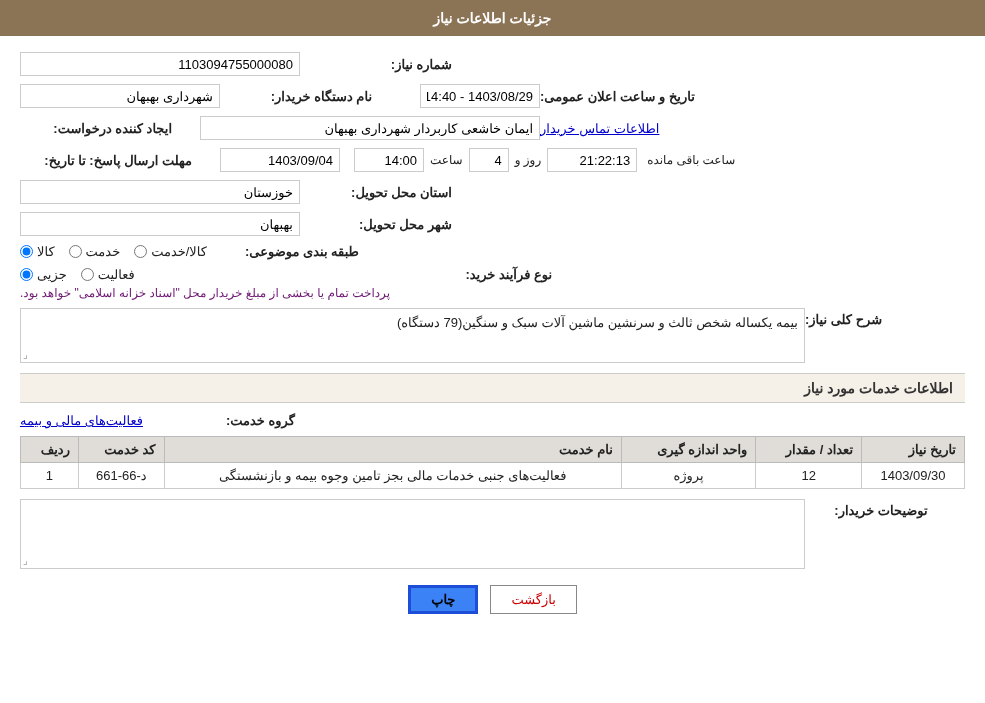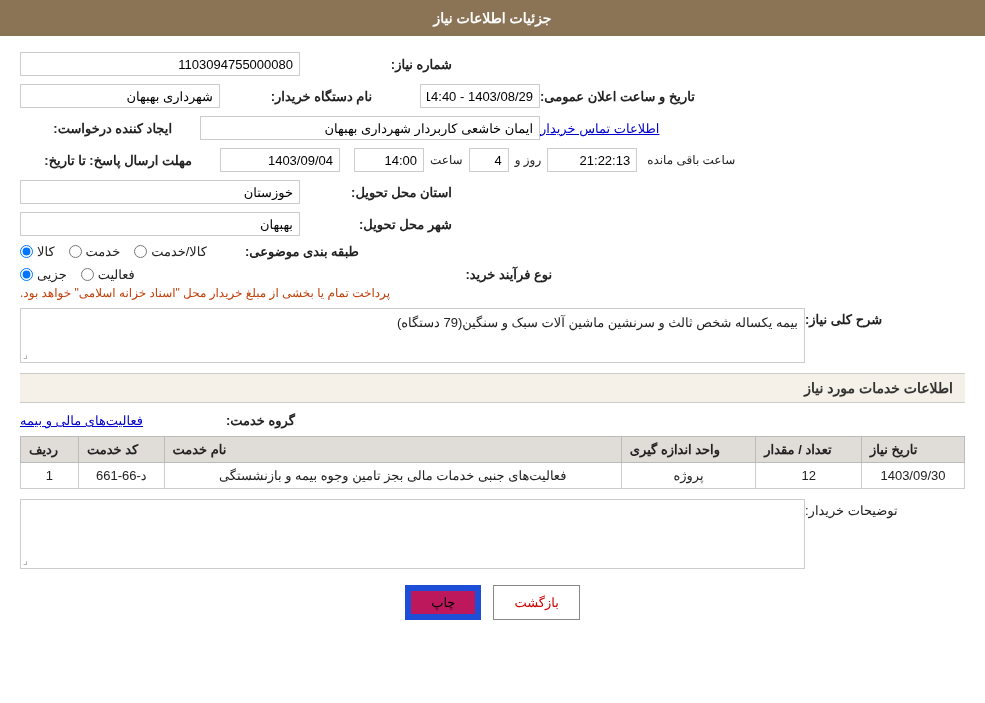--- a/index.html
+++ b/index.html
@@ -140,21 +140,21 @@
     .services-table {
       width: 100%;
       border-collapse: collapse;
       font-size: 13px;
       direction: rtl;
     }
     .services-table th {
       background: #e0ddd8;
       border: 1px solid #bbb;
       padding: 5px 8px;
-      text-align: left;
+      text-align: right;
       font-weight: bold;
     }
     .services-table td {
       border: 1px solid #ccc;
       padding: 5px 8px;
       text-align: center;
     }
     .services-table tr:nth-child(even) td {
       background: #f9f9f9;
     }
@@ -168,23 +168,23 @@
       color: #0000cc;
       text-decoration: underline;
       cursor: pointer;
     }
     .buyer-comments {
       display: flex;
       align-items: flex-start;
       margin-top: 10px;
     }
     .buyer-label {
-      font-weight: normal;
+      font-weight: bold;
       min-width: 160px;
-      text-align: left;
+      text-align: center;
       padding-right: 8px;
       padding-top: 4px;
     }
     .buyer-textarea {
       flex: 1;
       border: 1px solid #ccc;
       min-height: 70px;
       background: #fff;
       position: relative;
     }
@@ -196,22 +196,23 @@
     }
     .btn {
       padding: 4px 20px;
       font-family: Tahoma, Arial, sans-serif;
       font-size: 13px;
       cursor: pointer;
       border: 1px solid #999;
       background: #f0f0f0;
     }
     .btn-print {
-      background: #be185d;
-      border: 6px solid #1d4ed8;
+      background: #3b82f6;
+      border: 3px solid #1d4ed8;
+      font-weight: bold;
     }
     .btn-back {
       background: #fff;
       border: 1px solid #888;
       color: #cc0000;
     }
     .main-relative {
       position: relative;
     }
   </style>
@@ -292,21 +293,21 @@
         <div class="radio-group">
           <div class="radio-item">
             <span>فعالیت</span>
             <input type="radio" name="purchase" style="">
           </div>
           <div class="radio-item">
             <span>جزیی</span>
             <input type="radio" name="purchase" checked="" style="">
           </div>
         </div>
-        <span class="purchase-note" style="font-size:12px; color:#c2410c; text-align:right;">پرداخت تمام یا بخشی از مبلغ خریدار محل "اسناد خزانه اسلامی" خواهد بود.</span>
+        <span class="purchase-note" style="font-size:12px; color:#701a75; text-align:right;">پرداخت تمام یا بخشی از مبلغ خریدار محل "اسناد خزانه اسلامی" خواهد بود.</span>
       </div>
     </div>
 
     <div class="description-wrapper">
       <span class="description-label">شرح کلی نیاز:</span>
       <div class="description-content">
         <span>بیمه یکساله شخص ثالث و سرنشین ماشین آلات سبک و سنگین(79 دستگاه)</span>
         <span class="resize-handle">⌟</span>
       </div>
     </div>

